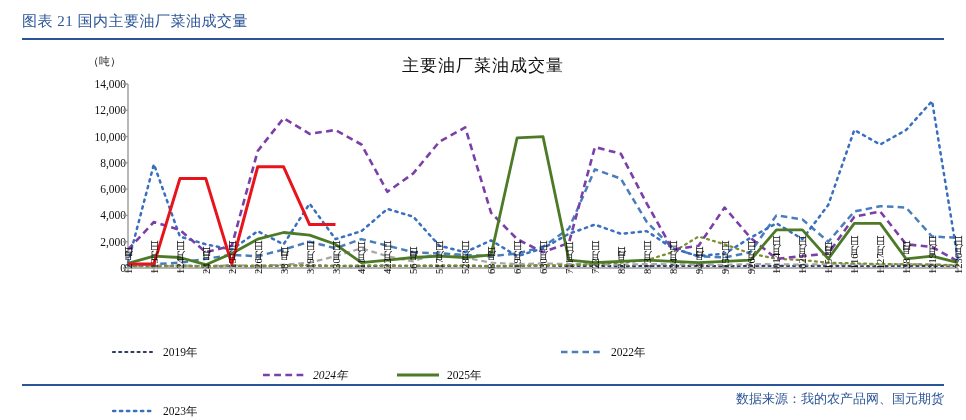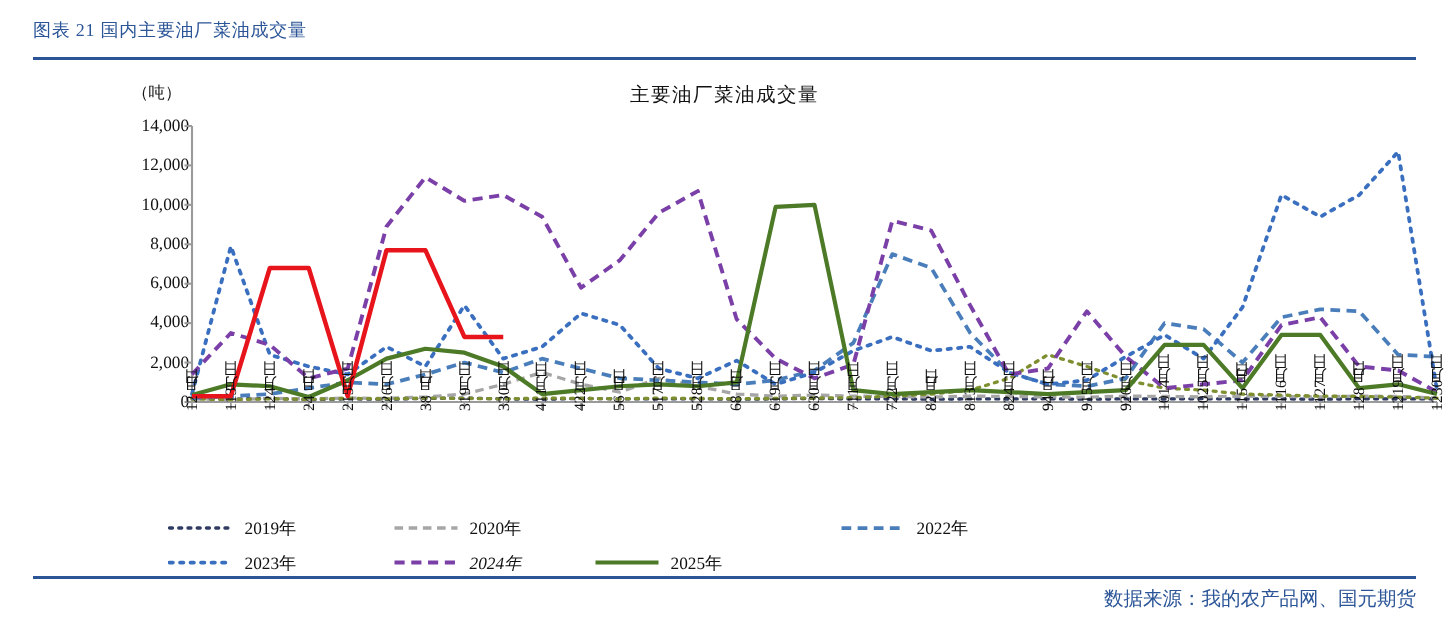--- a/index.html
+++ b/index.html
@@ -9,21 +9,21 @@
     overflow:hidden;position:relative;
   }
   .page{position:relative;width:966px;height:420px;}
 
   
   .fig-header{
     position:absolute;left:0;top:12px;width:966px;height:34px;
   }
   .fig-title{
     position:absolute;left:22px;top:0px;
-    font-size:12px;color:#2b5597;letter-spacing:.5px;
+    font-size:15px;color:#2b5597;letter-spacing:.5px;
     white-space:nowrap;
     text-align:right;
   }
   .header-rule{
     position:absolute;left:22px;top:26px;width:922px;height:2px;
     background:#2b5597;
   }
 
   
   .footer-rule{
@@ -34,21 +34,21 @@
     position:absolute;right:22px;top:390px;
     font-size:13px;color:#2b5597;white-space:nowrap;
   }
 
   
   .chart{
     position:absolute;left:0;top:46px;width:966px;height:336px;
   }
   .chart-title{
     position:absolute;left:0;top:8px;width:966px;text-align:center;
-    font-size:13px;color:#111;letter-spacing:1px;
+    font-size:17px;color:#111;letter-spacing:1px;
   }
   .y-unit{
     position:absolute;left:88px;top:8px;font-size:11px;color:#111;
   }
 
   
   .plot{position:absolute;left:0;top:0;width:966px;height:336px;}
   svg.plot-svg{position:absolute;left:0;top:0;}
 
   .y-labels{position:absolute;left:0;top:0;width:126px;height:240px;}
@@ -195,39 +195,31 @@
     <div class="legend" id="legendBox">
         <div class="legend-row" style="top: 0px;">
           <div class="legend-item" style="left: 0px; align-items: center;">
             <span class="lg-swatch">
               <svg width="44" height="14">
                 <line x1="1" y1="7" x2="43" y2="7" stroke="#2f3b63" stroke-width="2.2" stroke-linecap="round" stroke-dasharray="1.9800000000000002 4.18"></line>
               </svg>
             </span>
             <span class="lg-text">2019年</span>
           </div>
-          <div class="legend-item" style="left: 150px;">
-            <span class="lg-swatch">
-              <svg width="44" height="14">
-                <line x1="1" y1="7" x2="43" y2="7" stroke="#a6a6a6" stroke-width="2.2" stroke-linecap="butt" stroke-dasharray="5.720000000000001 3.74"></line>
-              </svg>
-            </span>
-            <span class="lg-text">2020年</span>
-          </div>
           <div class="legend-item" style="left: 448px;">
             <span class="lg-swatch">
               <svg width="44" height="14">
                 <line x1="1" y1="7" x2="43" y2="7" stroke="#4a7ebb" stroke-width="2.5" stroke-linecap="butt" stroke-dasharray="6.5 4.25"></line>
               </svg>
             </span>
             <span class="lg-text">2022年</span>
           </div>
         </div>
         <div class="legend-row" style="top: 23px;">
-          <div class="legend-item" style="left: 0px;">
+          <div class="legend-item" style="left: 0px; margin-top: 36px;">
             <span class="lg-swatch">
               <svg width="44" height="14">
                 <line x1="1" y1="7" x2="43" y2="7" stroke="#3a6fbf" stroke-width="2.5" stroke-linecap="round" stroke-dasharray="2.25 4.75"></line>
               </svg>
             </span>
             <span class="lg-text">2023年</span>
           </div>
           <div class="legend-item" style="left: 150px; font-style: italic;">
             <span class="lg-swatch">
               <svg width="44" height="14">

